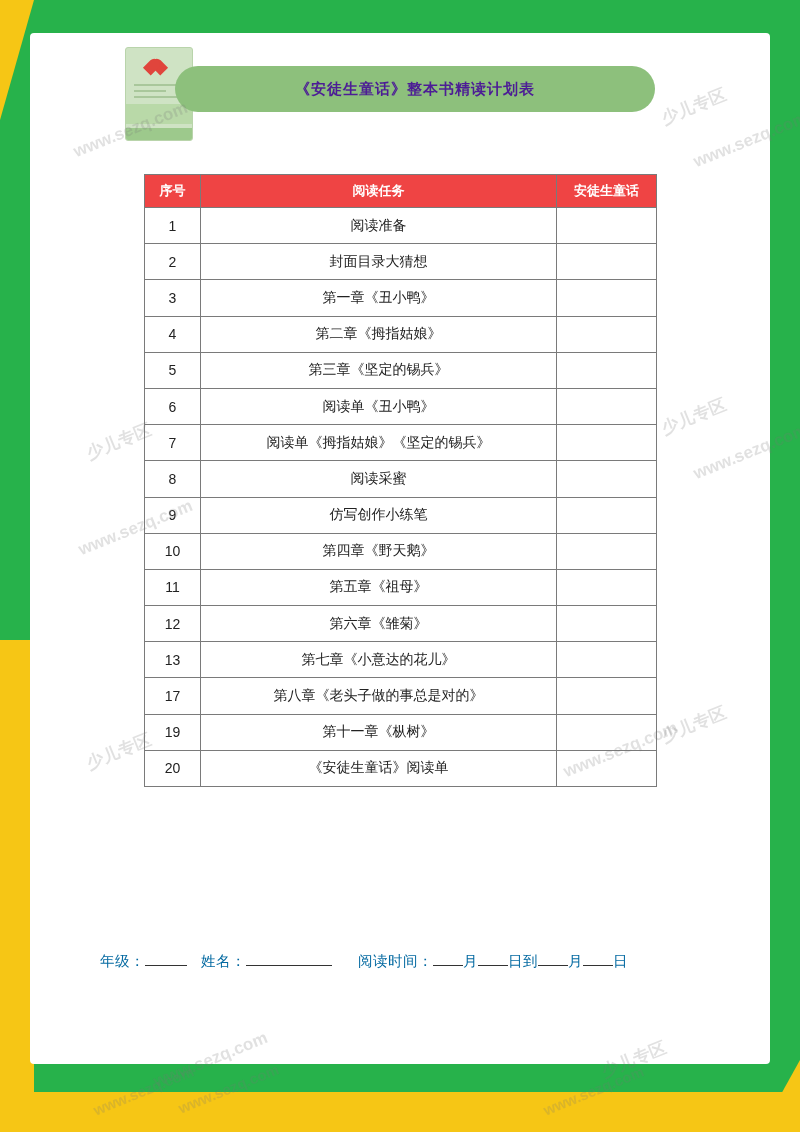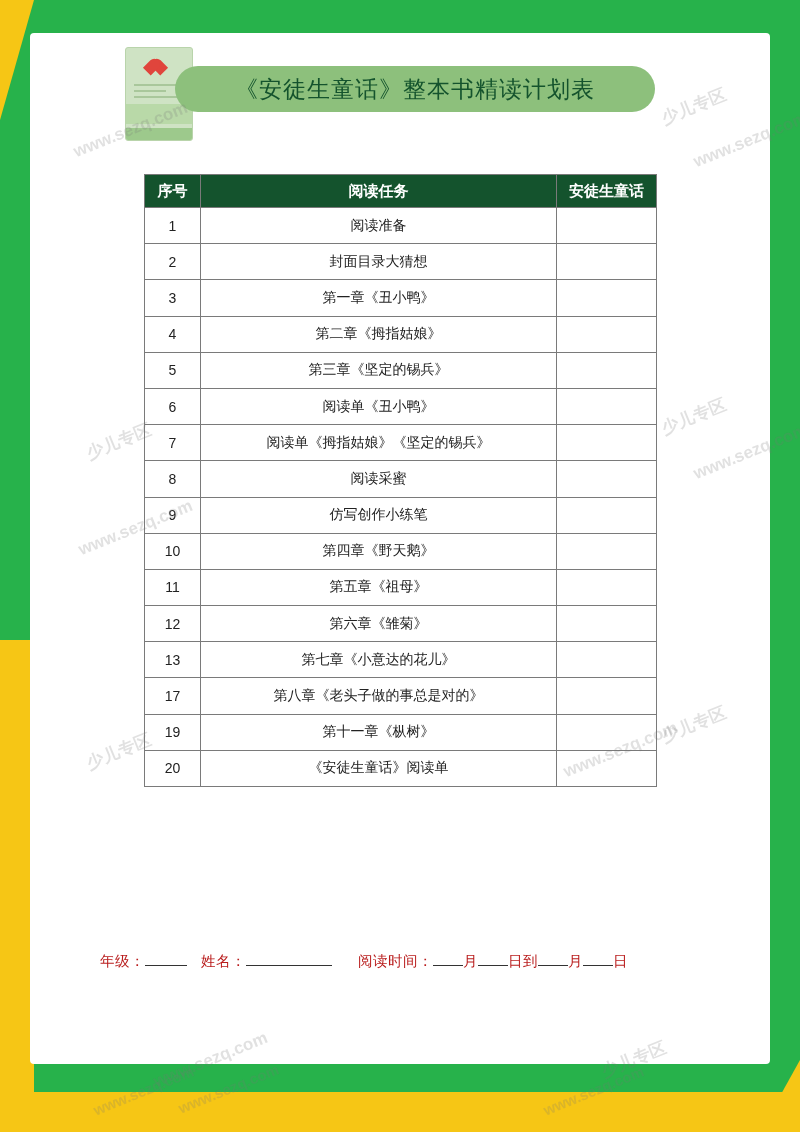--- a/index.html
+++ b/index.html
@@ -59,23 +59,23 @@
     position: absolute;
     left: 175px; top: 66px;
     width: 480px; height: 46px;
     background: #8dc07c;
     border-radius: 23px;
     display: flex;
     align-items: center;
     justify-content: center;
   }
   .title-text {
-    color: #14532d;
-    font-size: 23px;
-    font-weight: normal;
+    color: #4c1d95;
+    font-size: 15px;
+    font-weight: bold;
     letter-spacing: 1px;
     font-family: "Liberation Sans", sans-serif;
   }
   .book-cover {
     position: absolute;
     left: 125px; top: 47px;
     width: 66px; height: 92px;
     background: #cfe3c4;
     border: 1px solid #b9d4ab;
     border-radius: 3px;
@@ -134,41 +134,41 @@
     table-layout: fixed;
   }
   table.plan th, table.plan td {
     border: 1px solid #7a7a7a;
     text-align: center;
     font-size: 14px;
     color: #222;
     font-family: "Liberation Sans", sans-serif;
   }
   table.plan thead th {
-    background: #14532d;
+    background: #ef4444;
     color: #ffffff;
     font-weight: bold;
     height: 30px;
-    font-size: 15px;
+    font-size: 13px;
   }
   table.plan tbody td {
     height: 33.2px;
     background: #ffffff;
   }
   col.c-no    { width: 56px; }
   col.c-task  { width: 356px; }
   col.c-done  { width: 100px; }
 
   
   .footer {
     position: absolute;
     left: 100px; top: 952px;
     width: 600px;
     font-size: 14.5px;
-    color: #b91c1c;
+    color: #0369a1;
     letter-spacing: .5px;
     white-space: nowrap;
   }
   .footer .blank {
     display: inline-block;
     border-bottom: 1px solid #333;
     vertical-align: baseline;
   }
   .b-sm  { width: 42px; }
   .b-md  { width: 86px; }

